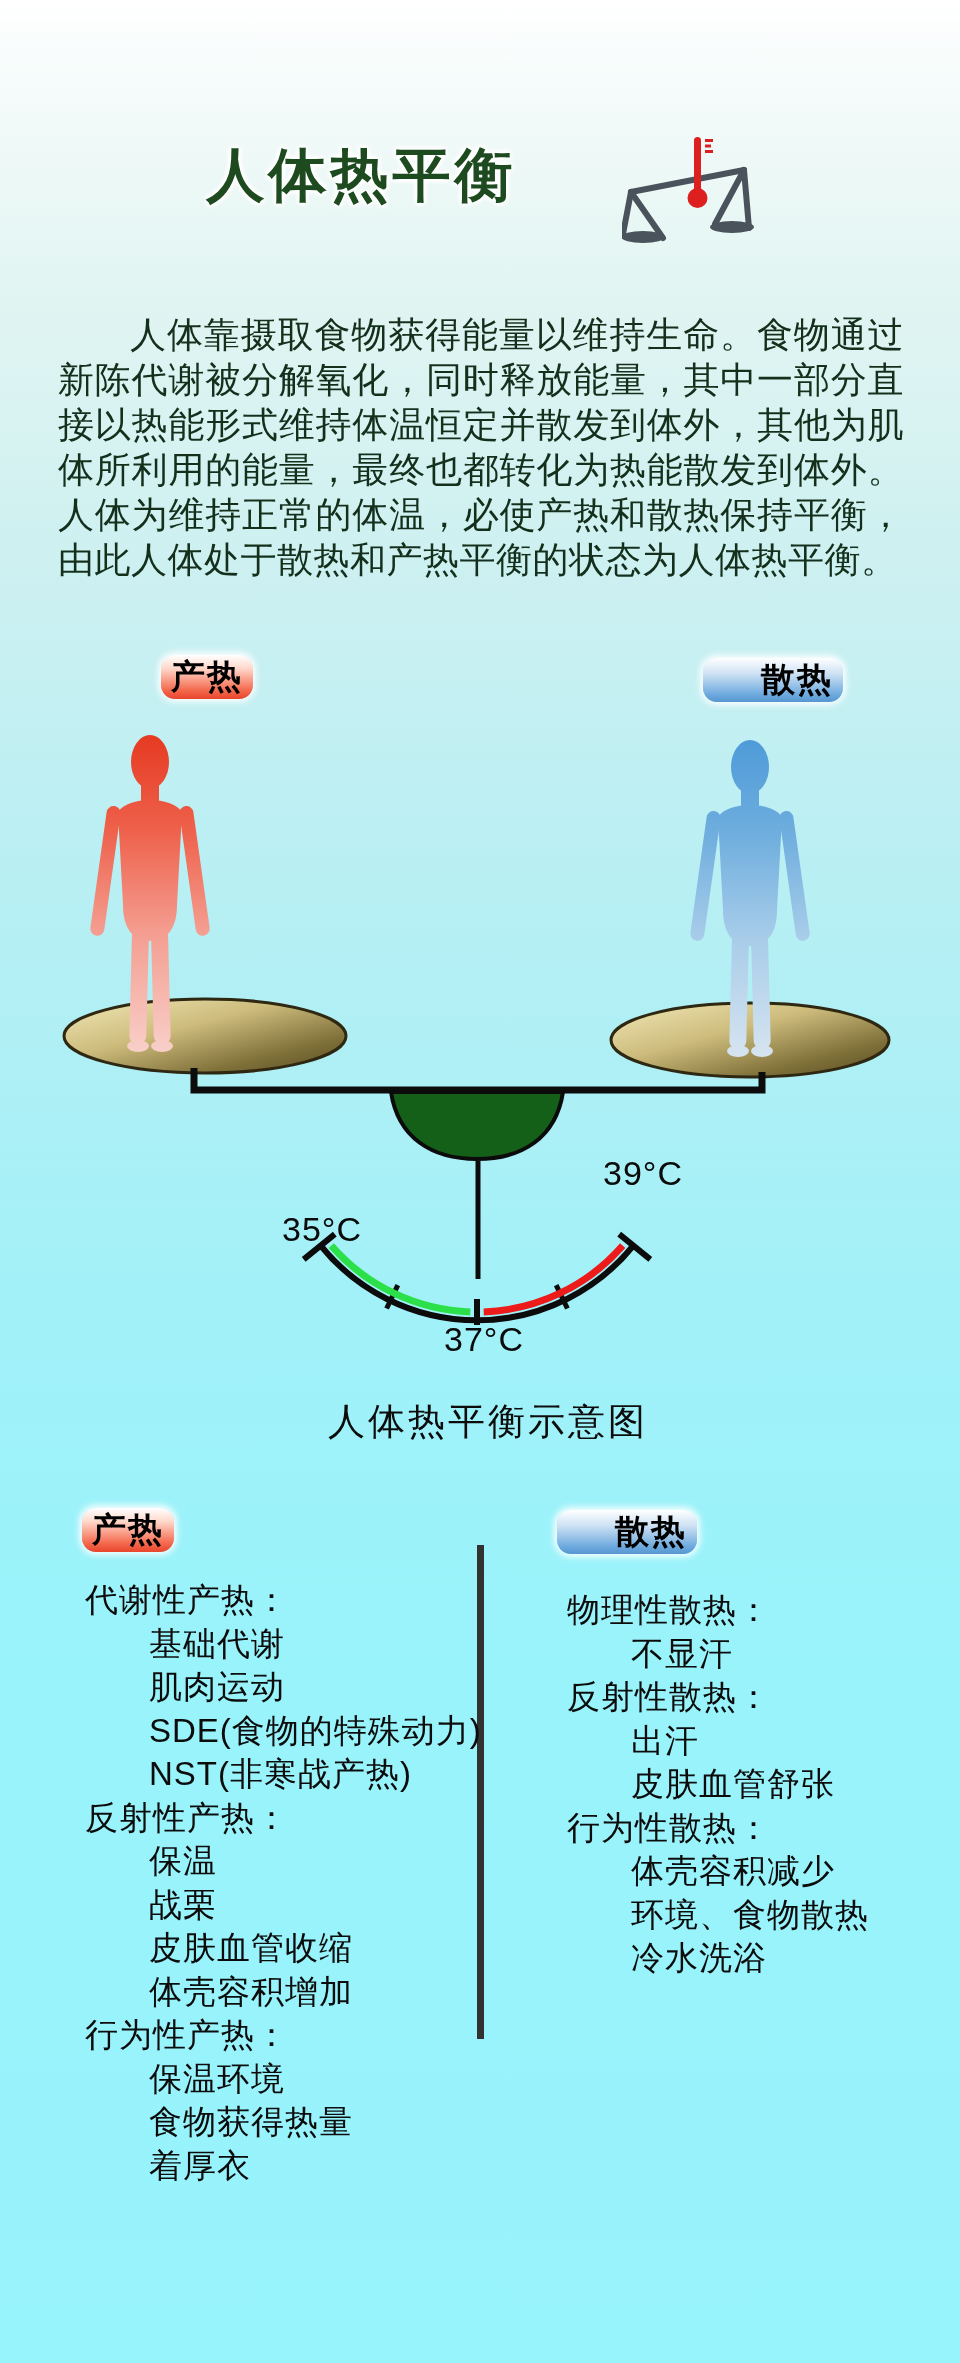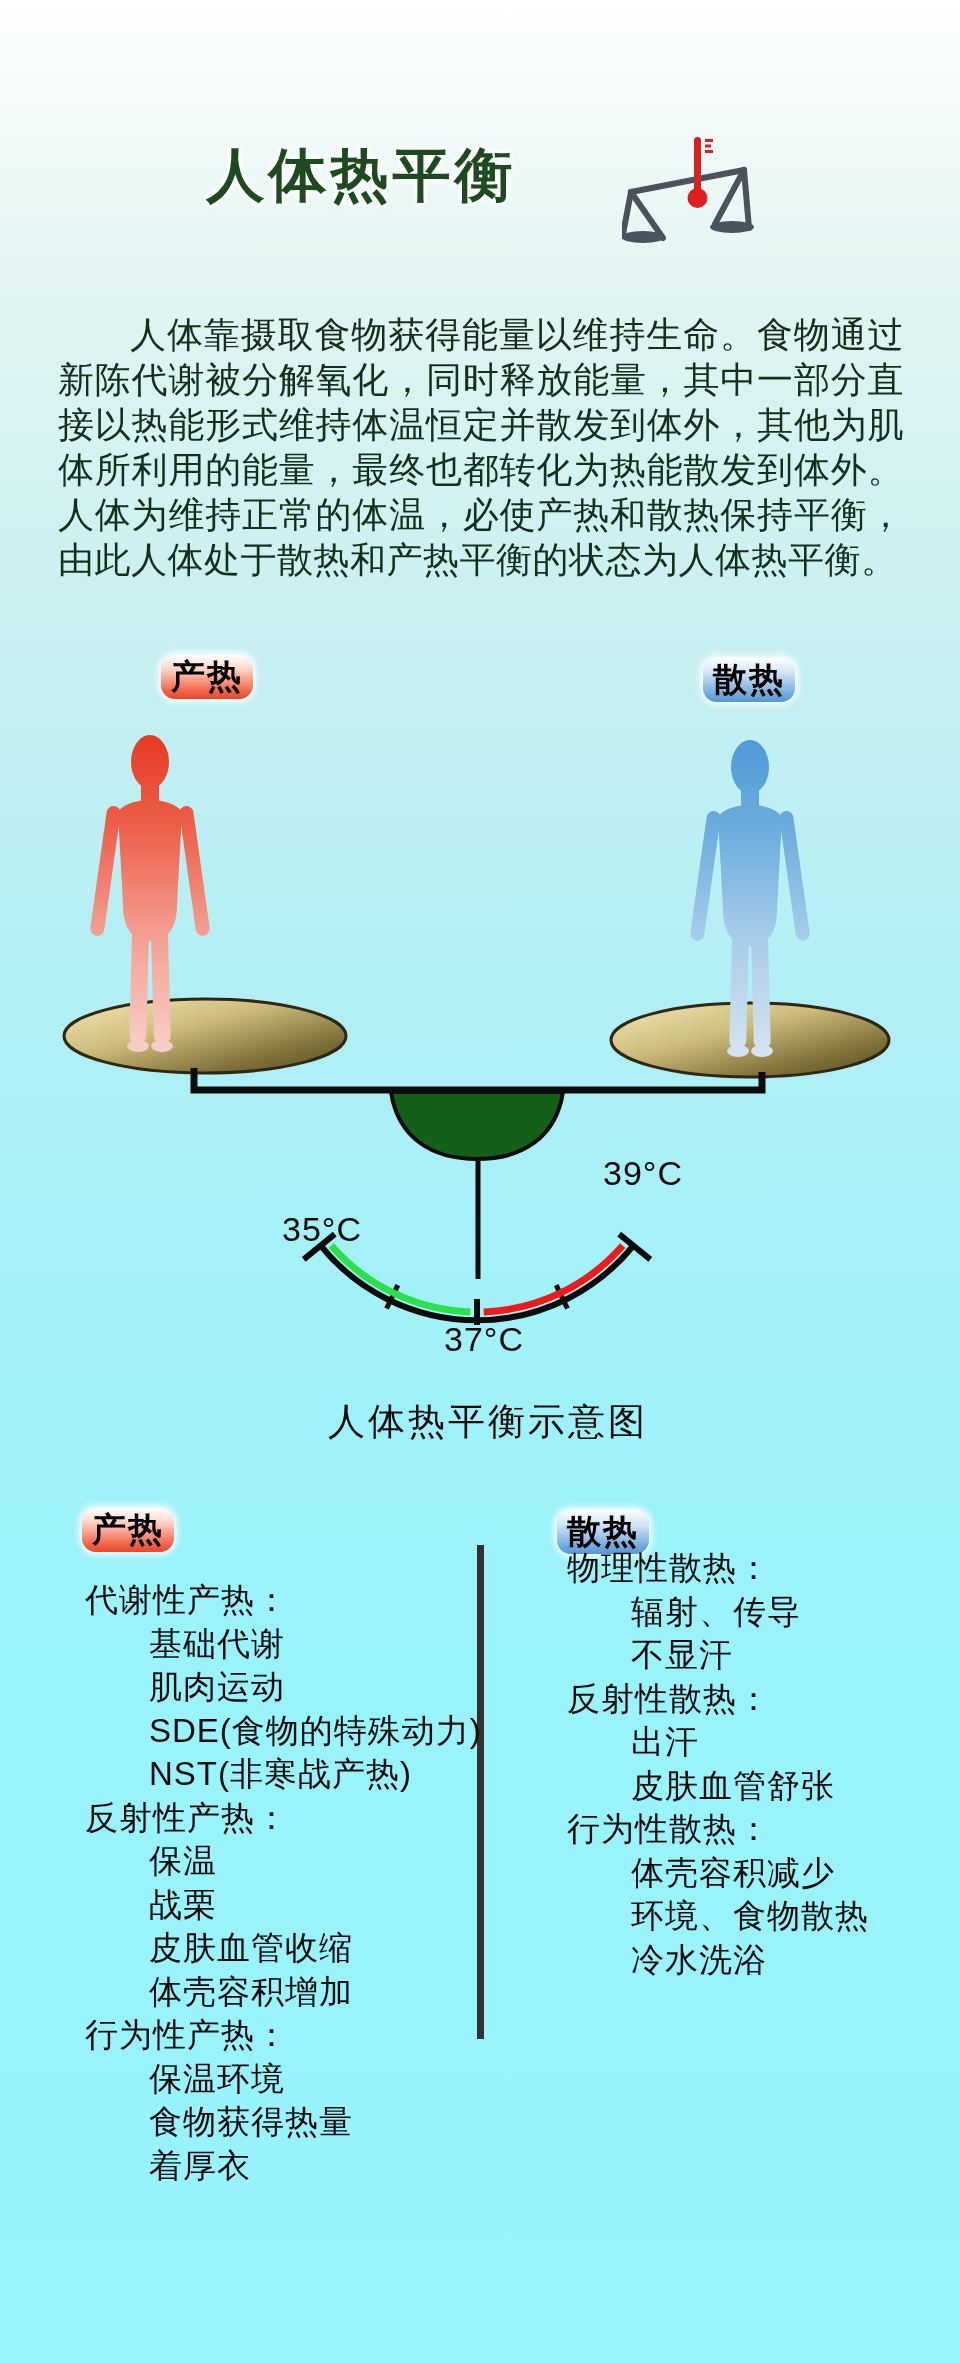--- a/index.html
+++ b/index.html
@@ -27,40 +27,40 @@
     text-align:justify;text-indent:2em;}
 
   
   .balance-svg{position:absolute;left:0;top:630px;}
 
   .badge{position:absolute;width:92px;height:44px;border-radius:14px;
     display:flex;align-items:center;justify-content:center;
     font-size:34px;color:#000;letter-spacing:2px;
     box-shadow:0 0 6px 3px rgba(255,255,255,.9);font-weight:bold;}
   .badge.red{background:linear-gradient(180deg,#ffffff 0%,#ffd9cc 30%,#f4694d 80%,#e8452c 100%);}
-  .badge.blue{background:linear-gradient(180deg,#ffffff 0%,#cfe2f4 35%,#6aa7dd 85%,#5796d2 100%);}
+  .badge.blue{background:linear-gradient(180deg,#ffffff 0%,#cfe2f4 35%,#6aa7dd 85%,#5796d2 100%);padding-left:48px;}
   .badge.top-left{left:161px;top:655px;}
   .badge.top-right{left:703px;top:658px;}
   .badge.bot-left{left:82px;top:1508px;}
   .badge.bot-right{left:557px;top:1510px;}
 
   .temp{position:absolute;font-size:34px;color:#0b0b0b;letter-spacing:1px;}
   .temp.min{left:282px;top:1210px;}
   .temp.max{left:603px;top:1154px;}
   .temp.mid{left:444px;top:1320px;}
 
   .caption{position:absolute;left:0;top:1397px;width:100%;text-align:center;
     font-size:37px;letter-spacing:3px;color:#0c0c0c;padding-left:8px;}
 
   
   .divider{position:absolute;left:477px;top:1545px;width:7px;height:494px;
     background:#323232;}
   .col{position:absolute;font-size:33px;line-height:43.5px;letter-spacing:1px;color:#0c0c0c;}
   .col.left{left:85px;top:1578px;width:385px;}
-  .col.right{left:567px;top:1546px;width:385px;}
+  .col.right{left:567px;top:1588px;width:385px;}
   .col .line{white-space:nowrap;}
   .col .line.indent{padding-left:64px;}
 </style>
 </head>
 <body>
 
 <div class="page">
 
   <div class="title-row">
     <div class="main-title">人体热平衡</div>
@@ -174,21 +174,20 @@
       <div class="line indent">体壳容积增加</div>
       <div class="line">行为性产热：</div>
       <div class="line indent">保温环境</div>
       <div class="line indent">食物获得热量</div>
       <div class="line indent">着厚衣</div>
     </div>
 
   <div class="col right">
 
   <div class="line">物理性散热：</div>
-      <div class="line indent">辐射、传导</div>
       <div class="line indent">不显汗</div>
       <div class="line">反射性散热：</div>
       <div class="line indent">出汗</div>
       <div class="line indent">皮肤血管舒张</div>
       <div class="line">行为性散热：</div>
       <div class="line indent">体壳容积减少</div>
       <div class="line indent">环境、食物散热</div>
       <div class="line indent">冷水洗浴</div>
     </div>
 

